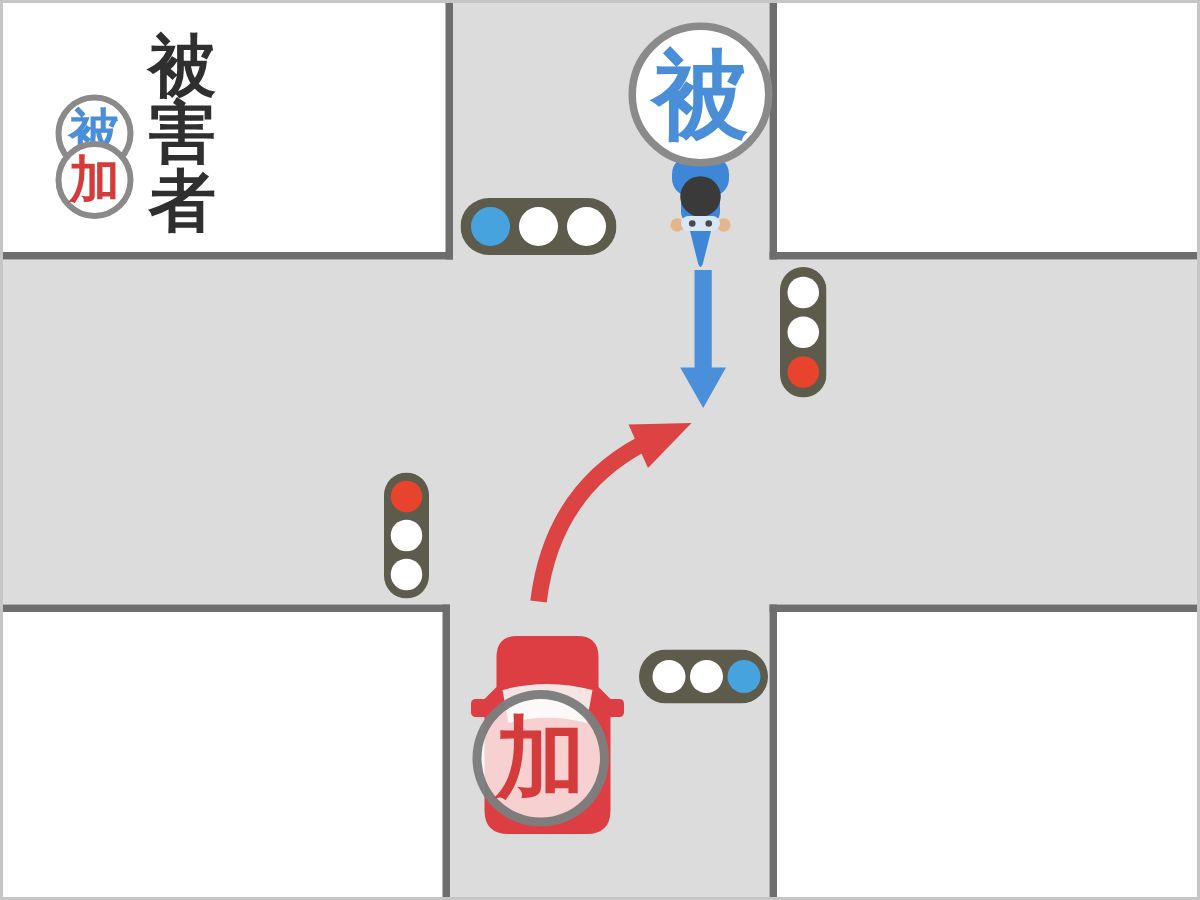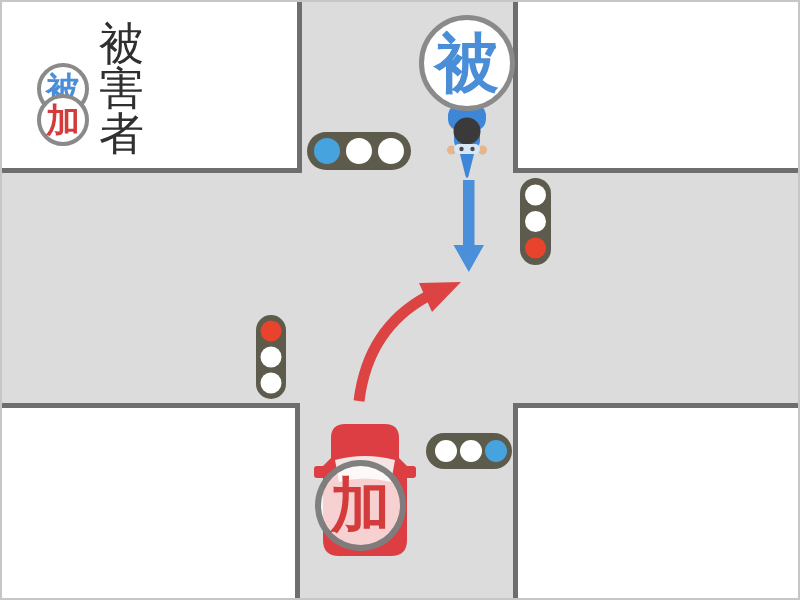--- a/index.html
+++ b/index.html
@@ -20,21 +20,21 @@
   
   .legend{position:absolute;left:0;top:0;z-index:2;}
   .legend-row{position:absolute;left:37px;display:flex;align-items:center;gap:10px;}
   .legend-row.r1{top:21px;}
   .legend-row.r2{top:94px;}
   .legend-badge{
     width:52px;height:52px;border-radius:50%;background:#fff;border:4px solid #8a8a8a;
     box-sizing:border-box;display:flex;align-items:center;justify-content:center;
     font-size:34px;font-weight:bold;line-height:1;flex:0 0 auto;
   }
-  .legend-label{font-size:45px;font-weight:normal;color:#2f2f2f;letter-spacing:2px;line-height:1;}
+  .legend-label{font-size:45px;font-weight:bold;color:#2f2f2f;letter-spacing:2px;line-height:1;}
   .c-blue{color:#4a8ed8;}
   .c-red{color:#d43c3c;}
 
   
   .light{position:absolute;z-index:3;}
   .light.north{left:307px;top:132px;}
   .light.east{left:520px;top:178px;}
   .light.west{left:256px;top:315px;}
   .light.south{left:426px;top:433px;}
 

